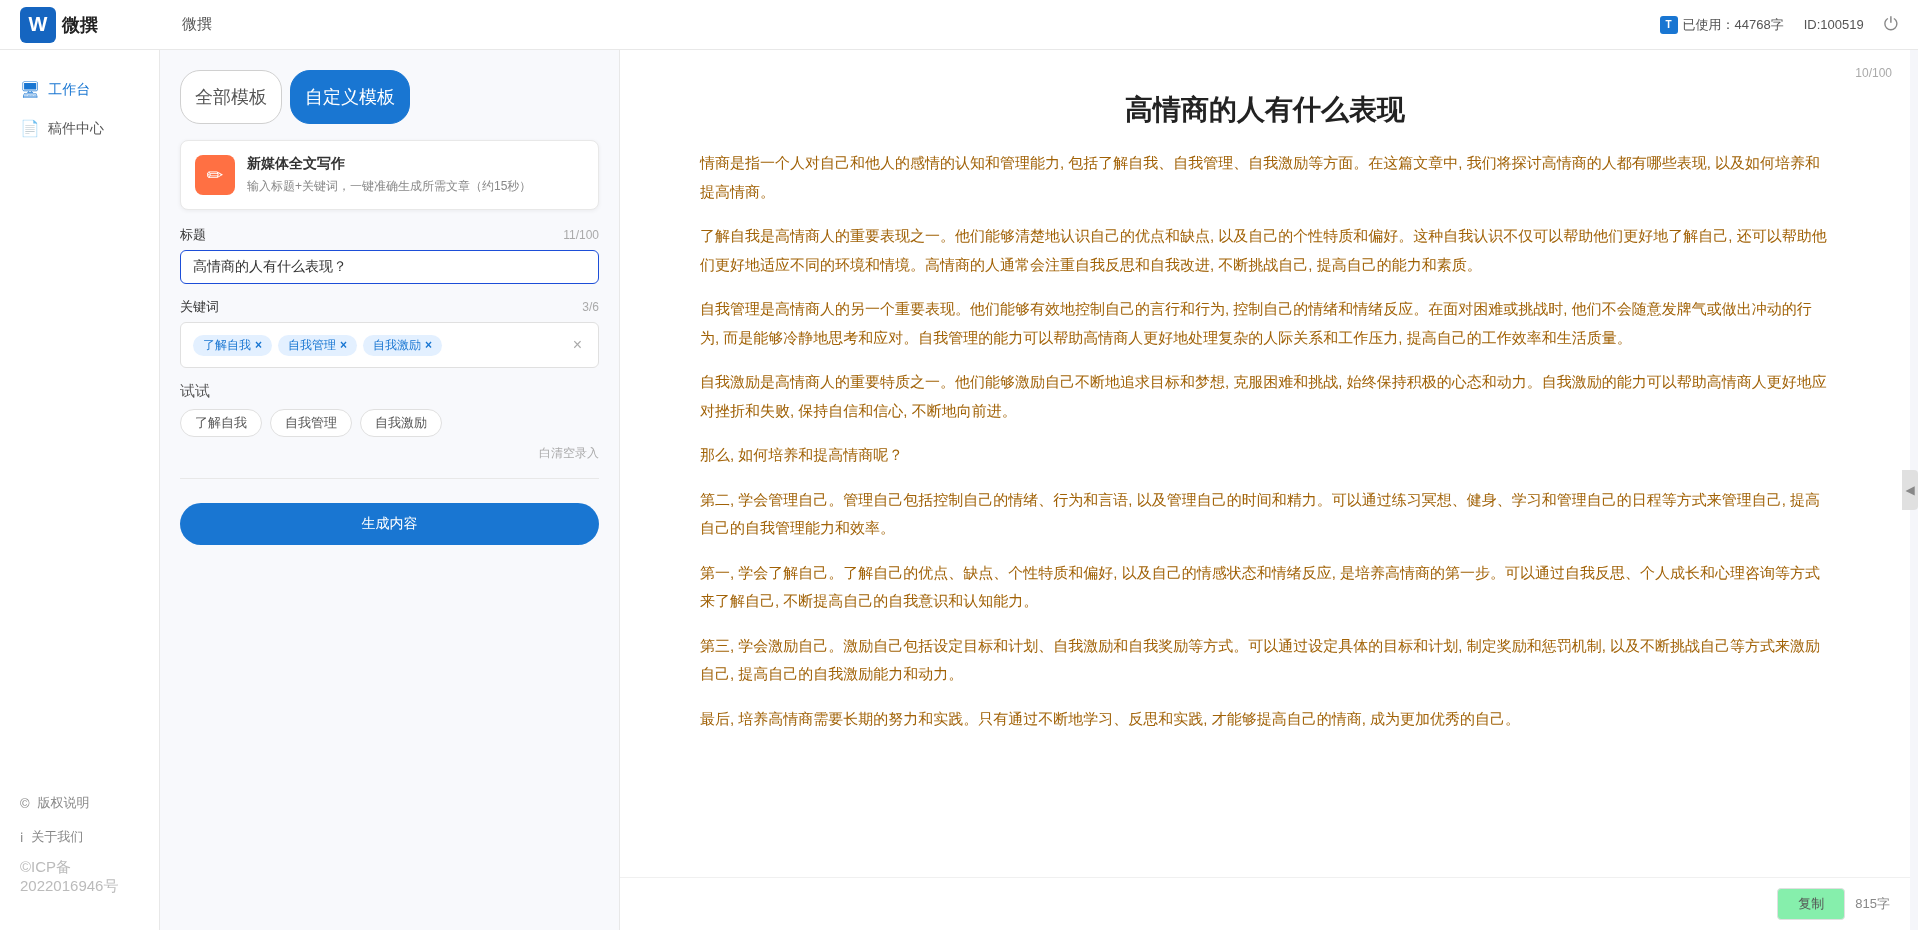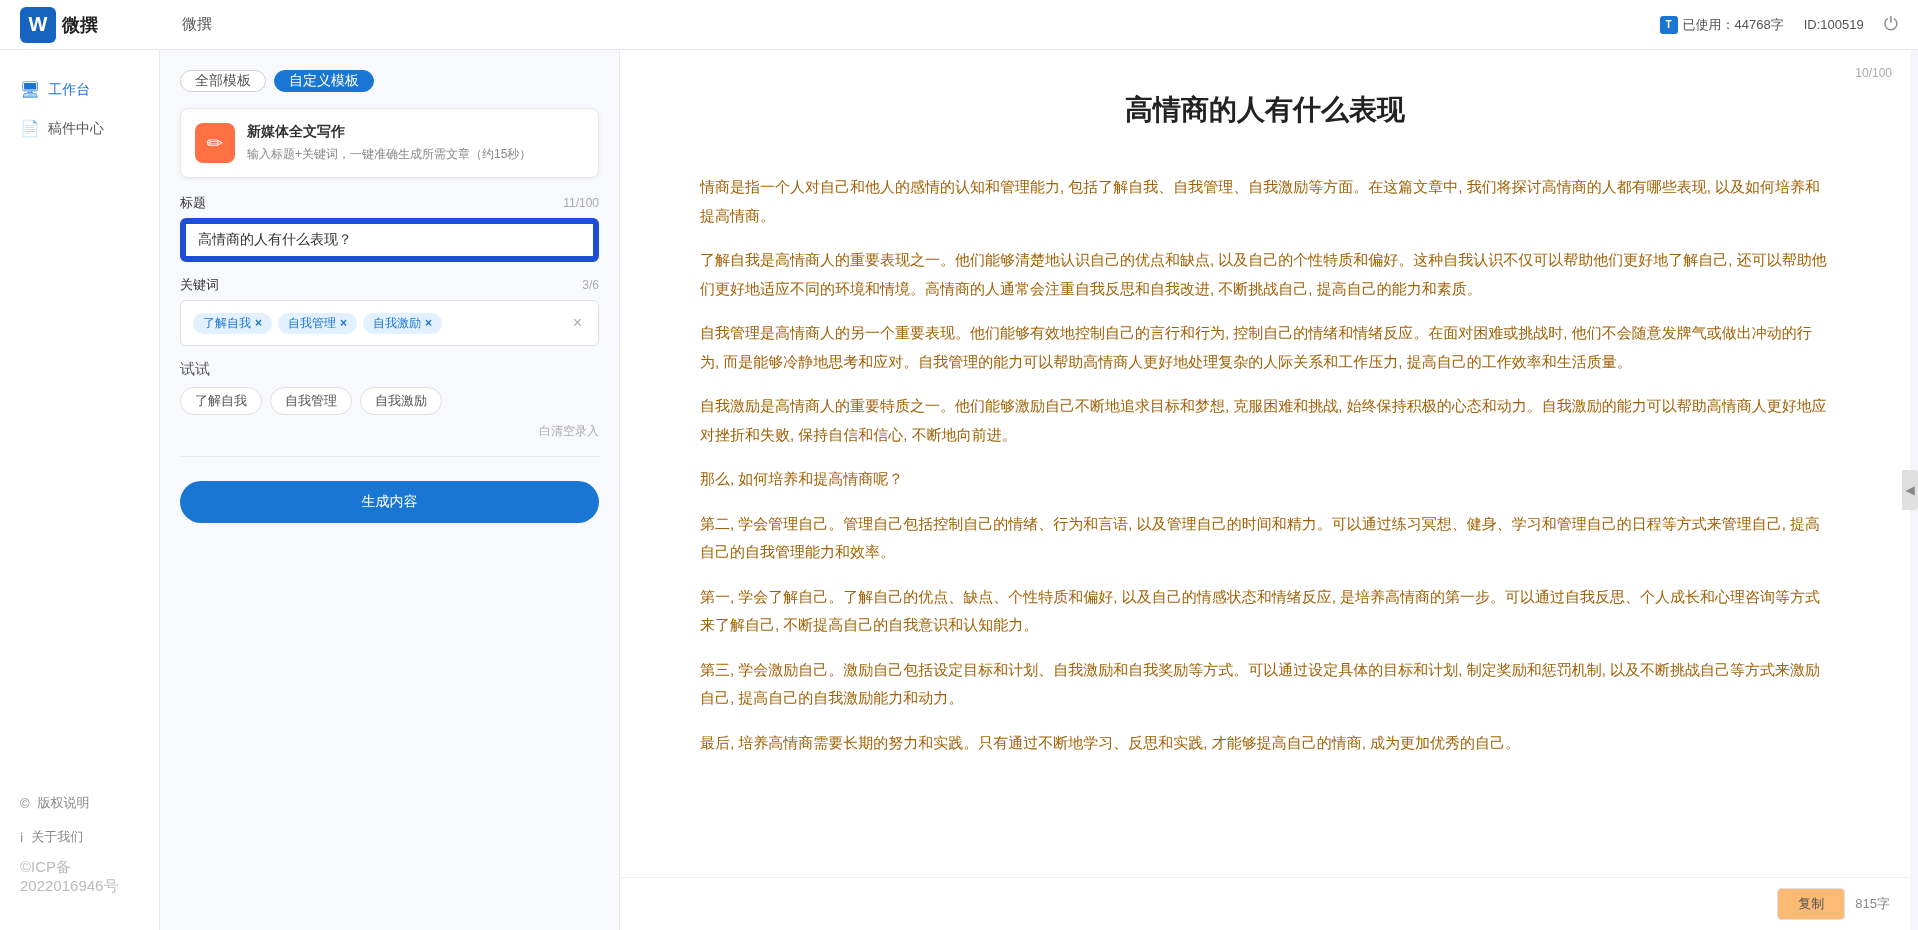--- a/index.html
+++ b/index.html
@@ -121,26 +121,26 @@
       position: relative;
     }
 
     
     .template-tabs {
       display: flex;
       gap: 8px;
       margin-bottom: 16px;
     }
     .tab-btn {
-      padding: 1px 14px;
+      padding: 14px 14px;
       border-radius: 20px;
       border: 1px solid #d0d0d0;
       background: #fff;
       cursor: pointer;
-      font-size: 14px;
+      font-size: 18px;
       color: #555;
       transition: all 0.2s;
     }
     .tab-btn.active {
       background: #1976d2;
       border-color: #1976d2;
       color: #fff;
     }
 
     
@@ -178,21 +178,21 @@
       color: #333;
       margin-bottom: 6px;
       display: flex;
       justify-content: space-between;
       align-items: center;
       gap: 48px;
     }
     .field-count { color: #aaa; font-size: 12px; }
     .field-input {
       width: 100%;
-      border: 6px solid #1d4ed8;
+      border: 1px solid #1d4ed8;
       border-radius: 6px;
       padding: 8px 12px;
       font-size: 14px;
       color: #333;
       outline: none;
       background: #fff;
       margin-bottom: 14px;
     }
 
     
@@ -266,21 +266,21 @@
     
     .content-scroll {
       flex: 1;
       overflow-y: auto;
       padding: 40px 80px 80px 80px;
     }
     .article-title {
       font-size: 28px;
       font-weight: bold;
       text-align: center;
-      margin-bottom: 44px;
+      margin-bottom: 20px;
       color: #222;
       line-height: 1.4;
     }
     .article-body {
       font-size: 15px;
       color: #a16207;
       line-height: 1.9;
     }
     .article-body p {
       margin-bottom: 16px;
@@ -302,21 +302,21 @@
       display: flex;
       justify-content: flex-end;
       align-items: center;
       gap: 10px;
       background: #fff;
       flex-shrink: 0;
     }
     .copy-btn {
       padding: 6px 20px;
       border: 1px solid #e0e0e0;
-      background: #fdba74;
+      background: #86efac;
       border-radius: 4px;
       cursor: pointer;
       font-size: 13px;
       color: #555;
     }
     .word-count { font-size: 13px; color: #888; }
 
     .divider-line {
       height: 1px;
       background: #e8e8e8;

